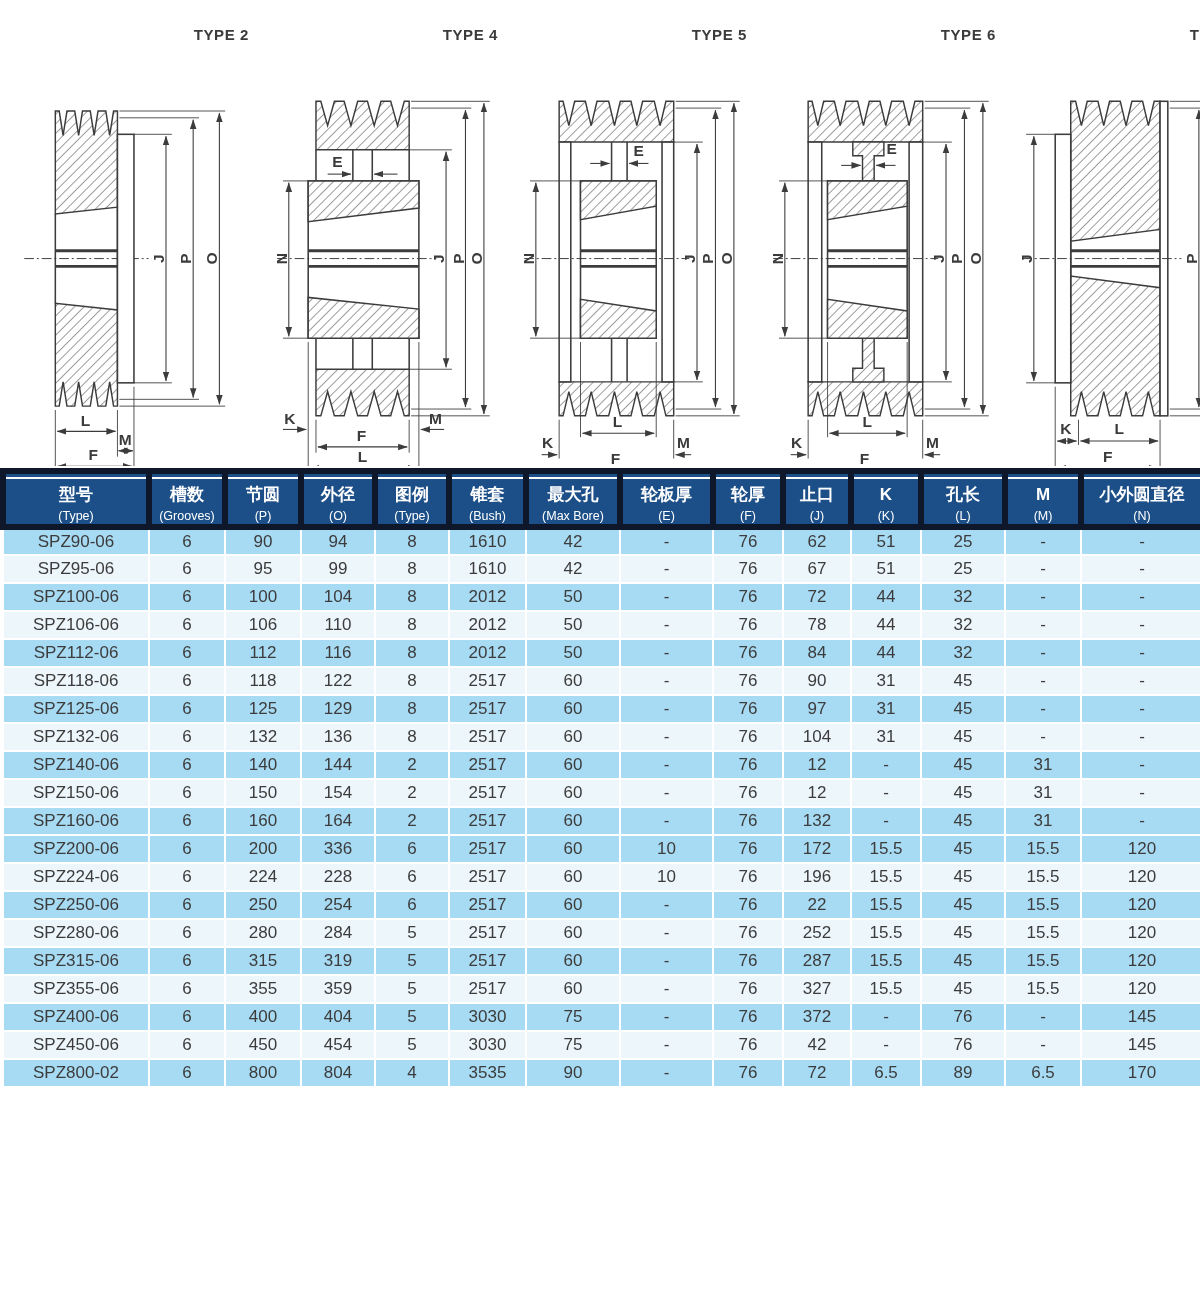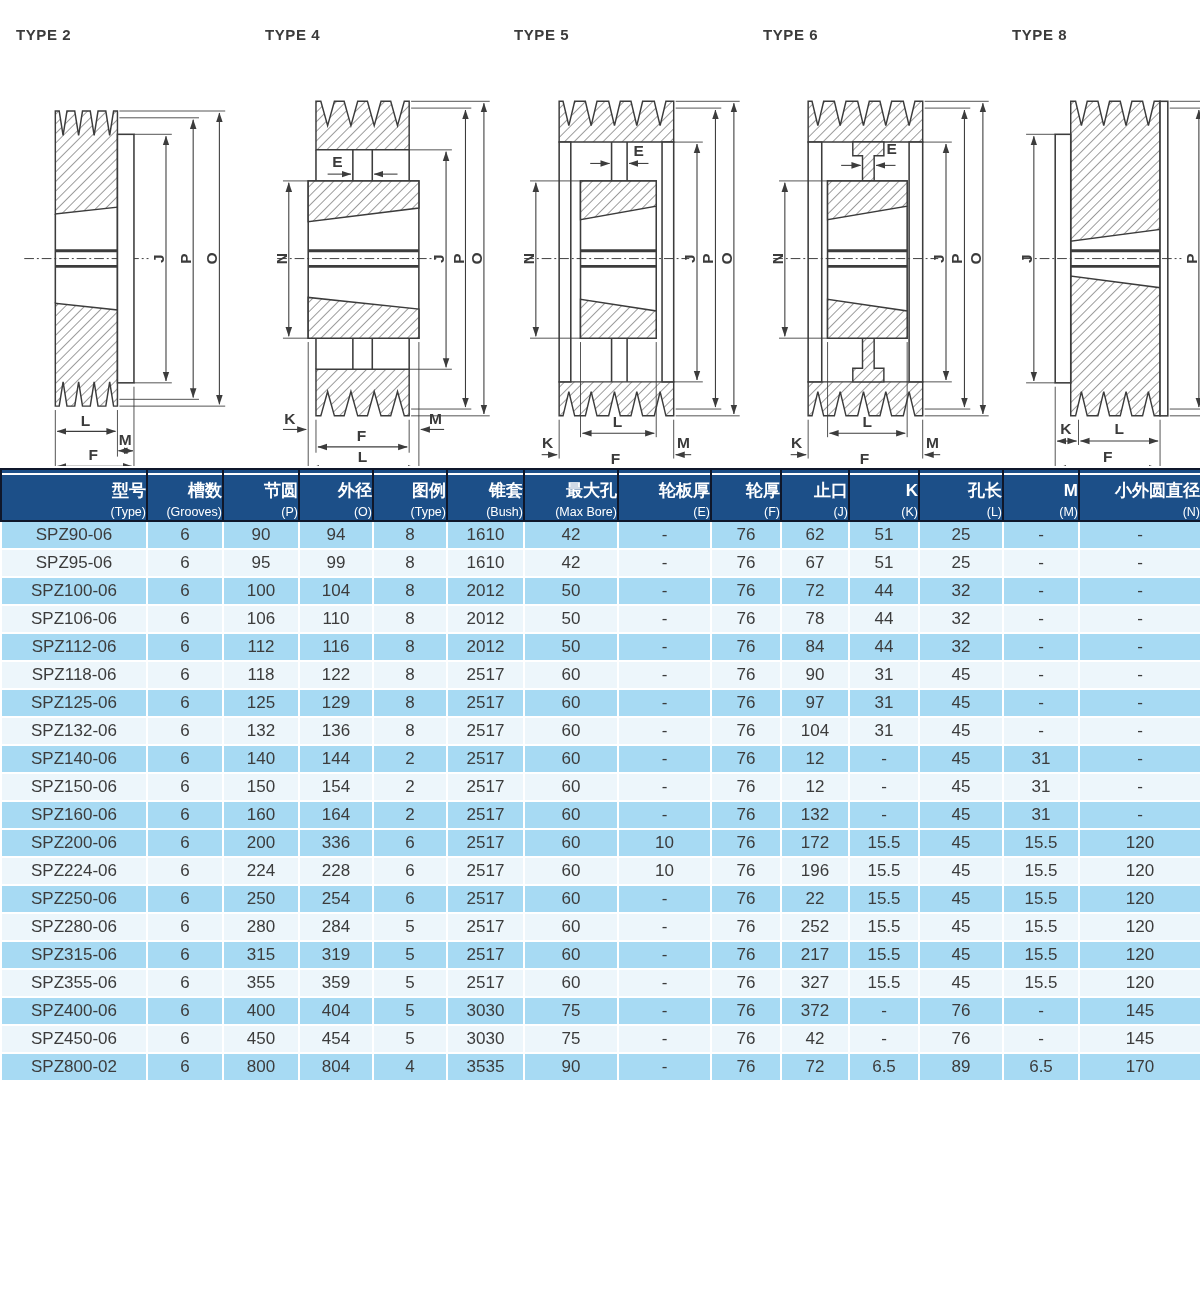--- a/index.html
+++ b/index.html
@@ -8,38 +8,38 @@
     --row-light:#edf6fb;
     --cell-text:#3c3c3c;
     --line:#3c3c3c;
   }
   *{box-sizing:border-box;}
   html,body{margin:0;padding:0;background:#ffffff;}
   body{width:1200px;font-family:"Liberation Sans","DejaVu Sans",sans-serif;}
 
   
   .diagrams{display:flex;width:1200px;height:466px;overflow:hidden;}
-  .diagram{flex:0 0 240px;text-align:left;padding-top:26px;padding-left:16px;}
+  .diagram{flex:0 0 240px;text-align:right;padding-top:26px;padding-left:16px;}
   .diagram-title{font-size:15px;font-weight:700;color:#3b3b3b;letter-spacing:.6px;margin-bottom:2px;}
   svg.pulley{width:233px;height:432px;display:block;margin:0 auto;}
 
   .outline{fill:#ffffff;stroke:var(--line);stroke-width:1.6;}
   .hatched{fill:url(#hatch);stroke:var(--line);stroke-width:1.5;}
   .edge{stroke:var(--line);stroke-width:1.6;fill:none;}
   .bore{stroke:var(--line);stroke-width:3;fill:none;}
   .axis{stroke:var(--line);stroke-width:1;fill:none;stroke-dasharray:10 3 2 3;}
   .dim{stroke:var(--line);stroke-width:1.1;fill:none;}
   .ext{stroke:var(--line);stroke-width:0.9;fill:none;}
   .dlabel{font-family:"Liberation Sans",sans-serif;font-size:16px;font-weight:700;fill:#3b3b3b;text-anchor:middle;}
 
   
   table.spec{width:1200px;border-collapse:collapse;table-layout:fixed;margin-top:2px;}
   table.spec th{
-    background:var(--header-bg);color:#ffffff;border:2px solid #0f172a;
-    padding:0;text-align:right;vertical-align:top;
+    background:var(--header-bg);color:#ffffff;border:6px solid #0f172a;
+    padding:0;text-align:center;vertical-align:top;
   }
   th .bar{height:5px;border-bottom:2px solid #ffffff;}
   th .h-zh{font-size:17px;font-weight:700;line-height:26px;margin-top:3px;}
   th .h-en{font-size:12.5px;font-weight:400;line-height:16px;}
   table.spec td{
     border:2px solid #ffffff;height:28px;padding:0 2px;
     text-align:center;vertical-align:middle;
     font-size:17px;color:var(--cell-text);white-space:nowrap;
   }
   tr.row-blue td{background:var(--row-blue);}
@@ -623,21 +623,21 @@
       <tr class="row-blue">
         <td>SPZ315-06</td>
         <td>6</td>
         <td>315</td>
         <td>319</td>
         <td>5</td>
         <td>2517</td>
         <td>60</td>
         <td>-</td>
         <td>76</td>
-        <td>217</td>
+        <td>287</td>
         <td>15.5</td>
         <td>45</td>
         <td>15.5</td>
         <td>120</td>
       </tr>
       <tr class="row-light">
         <td>SPZ355-06</td>
         <td>6</td>
         <td>355</td>
         <td>359</td>

